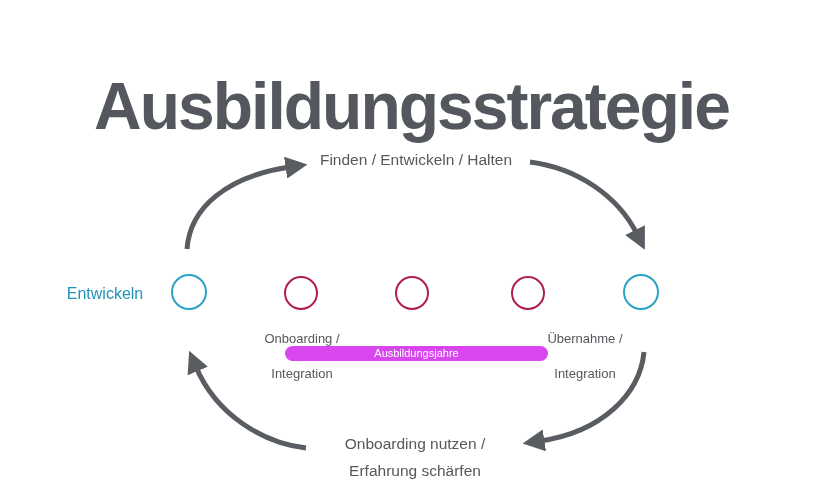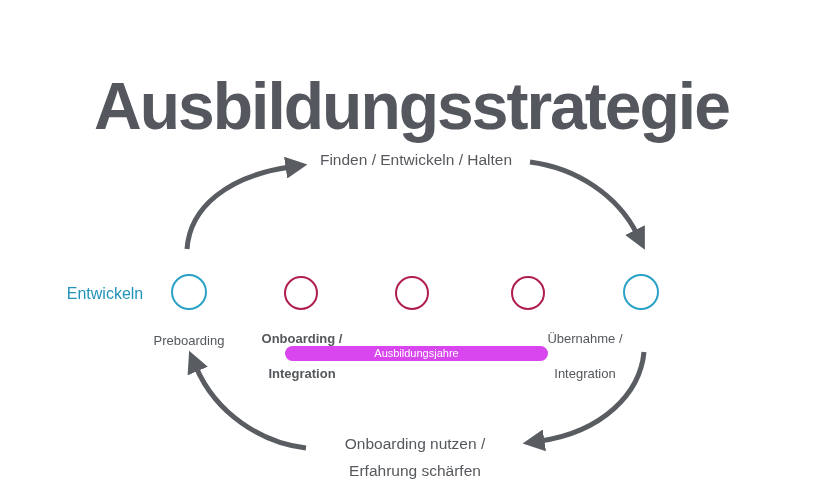--- a/index.html
+++ b/index.html
@@ -74,21 +74,21 @@
   .c5 { left: 623px; top: 274px; }
 
   .stage-label {
     font-size: 13px;
     line-height: 1.35;
     color: #54585C;
     text-align: center;
     white-space: pre-line;
   }
   .sl1 { left: 129px; top: 314px; width: 120px; }
-  .sl2 { left: 242px; top: 312px; width: 120px; font-weight: bold; }
+  .sl2 { left: 242px; top: 312px; width: 120px; }
   .sl4 { left: 525px; top: 312px; width: 120px; }
 
   .years-bar {
     left: 285px;
     top: 346px;
     width: 263px;
     height: 15px;
     border-radius: 8px;
     background: #d946ef;
   }
@@ -127,23 +127,20 @@
 
   <div class="abs side-label left-side">Entwickeln</div>
 
 
   <div class="abs milestone-circle circle-teal c1"></div>
   <div class="abs milestone-circle circle-crimson c2"></div>
   <div class="abs milestone-circle circle-crimson c3"></div>
   <div class="abs milestone-circle circle-crimson c4"></div>
   <div class="abs milestone-circle circle-teal c5"></div>
 
-  <div class="abs stage-label sl1">
-    <span>Preboarding</span>
-  </div>
 
   <div class="abs stage-label sl2">
     <span>Onboarding /</span><br>
     <span>Integration</span>
   </div>
 
   <div class="abs stage-label sl4">
     <span>Übernahme /</span><br>
     <span>Integration</span>
   </div>

